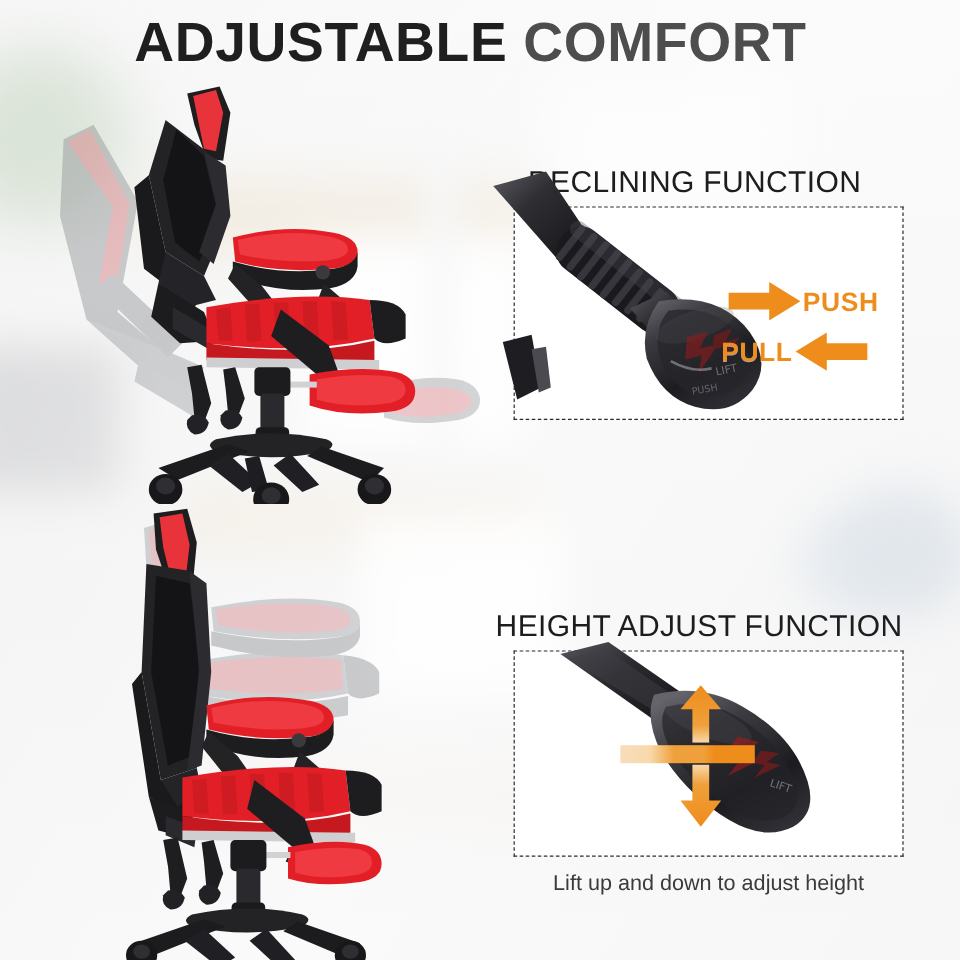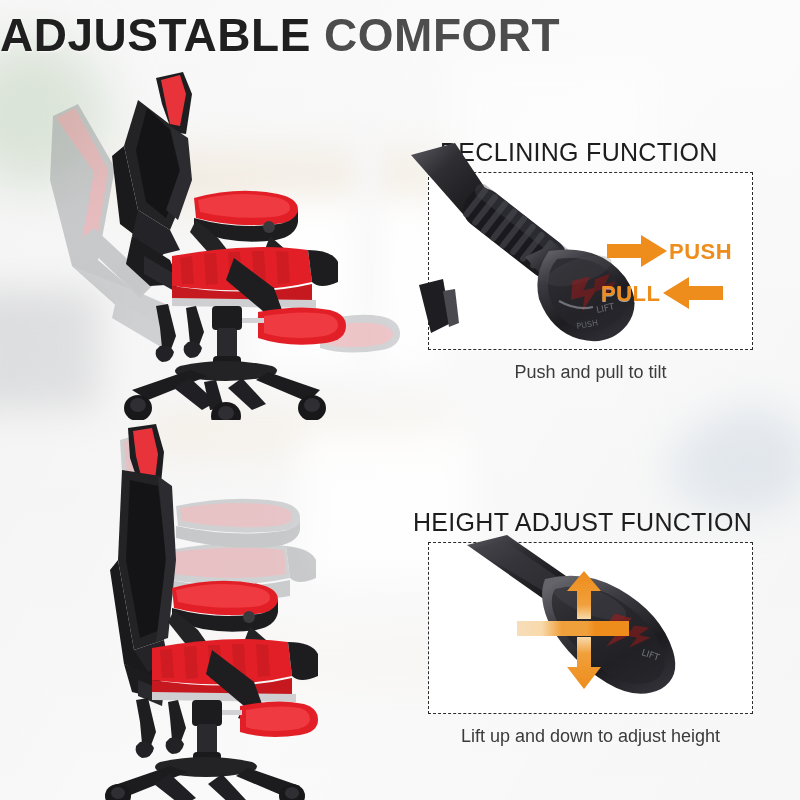--- a/index.html
+++ b/index.html
@@ -36,20 +36,21 @@
   .b-post    { left: 355px;  top: 120px;  width: 26px;  height: 300px; background: rgba(236,236,238,.9);  border-radius: 6px; filter: blur(12px); }
   .b-frame   { left: 455px;  top: 60px;   width: 200px; height: 120px; background: rgba(248,248,248,.9);  border-radius: 8px; filter: blur(18px); }
   .bg-wash {
     position: absolute; inset: 0;
     background: linear-gradient(120deg, rgba(255,255,255,.40), rgba(255,255,255,.72) 55%, rgba(255,255,255,.55));
   }
 
   
   .title {
     position: absolute; left: 0; top: 8px; width: 784px;
+    text-align: center;
     font-size: 46px; font-weight: bold; letter-spacing: .5px;
     white-space: nowrap;
     text-shadow: 1px 1px 2px rgba(255,255,255,.75);
   }
   .title .t-strong { color: #1f1f1f; }
   .title .t-soft   { color: #4d4d4d; }
 
   
   .panel { position: absolute; }
   .panel-heading {
@@ -356,21 +357,20 @@
       </div>
 
       <div style="position:absolute; left:172px; top:104px;">
         <span class="arrow-label" style="left:0px; top:4px;text-align:right;">PULL</span>
         <svg width="60" height="32" viewBox="0 0 60 32" style="position:absolute; left:62px; top:0;">
           <path d="M60 9 L26 9 L26 0 L0 16 L26 32 L26 23 L60 23 Z" fill="#ee8c1c"></path>
         </svg>
       </div>
     </div>
 
-    <div class="panel-caption" style="left:18px; top:232px; width:325px;">Push and pull to tilt</div>
   </div>
 
   <div class="panel" style="left:410px; top:500px; width:390px; height:280px;">
 
     <div class="panel-heading" style="left:3px; top:8px;">HEIGHT ADJUST FUNCTION</div>
 
     <div class="dash-box" style="left:18px; top:42px; width:325px; height:172px;">
 
       <svg width="325" height="172" viewBox="0 0 325 172" style="position:absolute;left:0;top:0;overflow:visible;">
         <defs>

